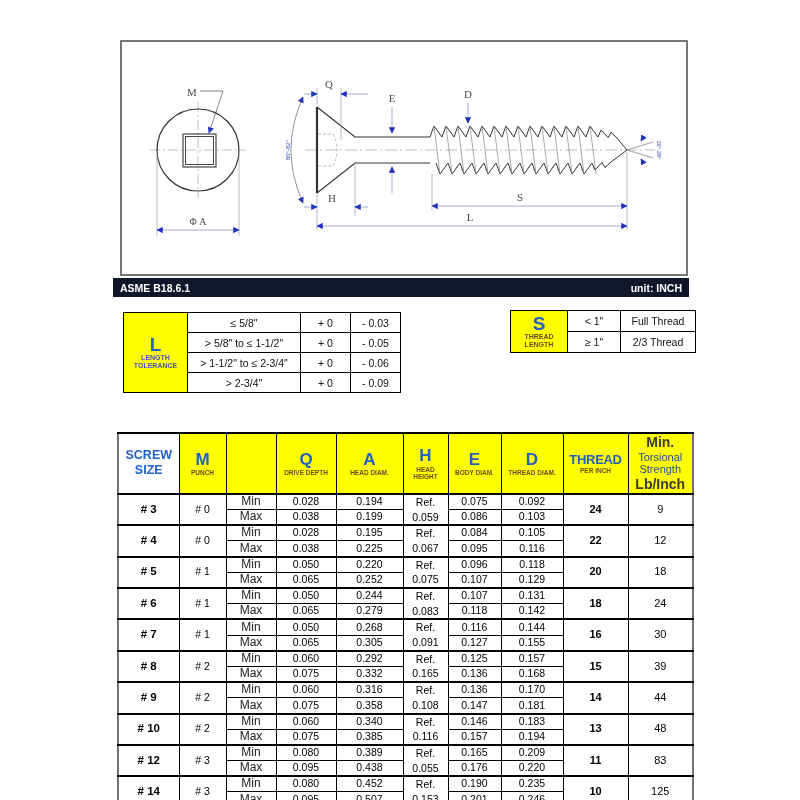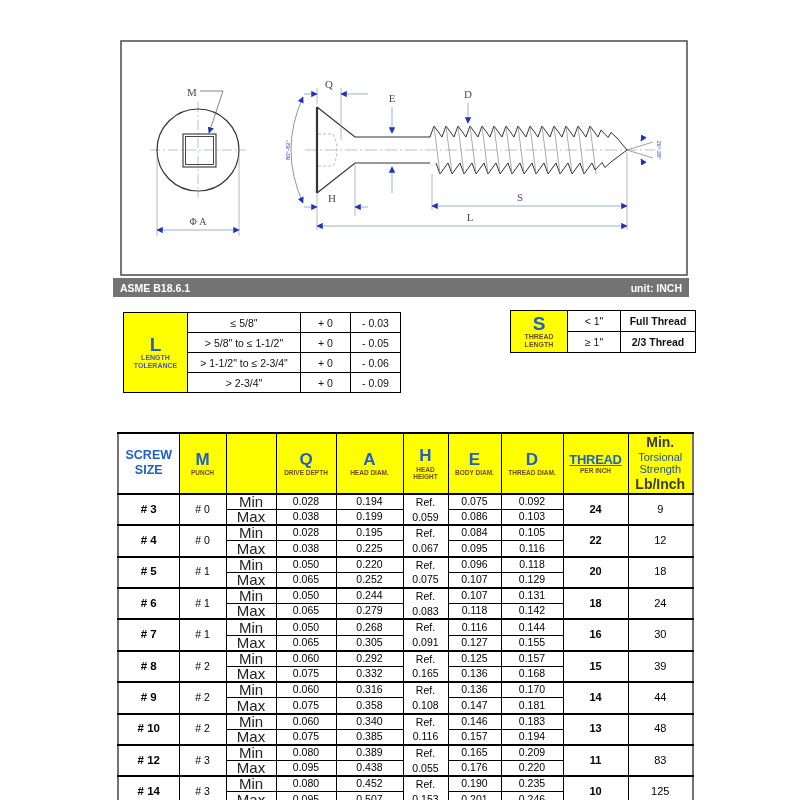--- a/index.html
+++ b/index.html
@@ -3,51 +3,51 @@
 <meta charset="utf-8">
 <style>
   html,body{margin:0;padding:0;background:#fff;}
   #page{position:relative;width:800px;height:800px;background:#fff;font-family:"Liberation Sans",sans-serif;overflow:hidden;}
 
   
   #drawing{position:absolute;left:120px;top:40px;}
   .dimtxt{font-family:"Liberation Serif",serif;fill:#4a4a55;}
 
   
-  #stdbar{position:absolute;left:113px;top:278px;width:576px;height:19px;background:#737373;color:#fff;
+  #stdbar{position:absolute;left:113px;top:278px;width:576px;height:19px;background:#0f172a;color:#fff;
           display:flex;justify-content:space-between;align-items:center;padding:0 7px;box-sizing:border-box;
           font-size:10.5px;font-weight:bold;}
 
   
   table{border-collapse:collapse;table-layout:fixed;}
   #ltable{position:absolute;left:123px;top:312px;}
   #ltable td{border:1.6px solid #000;height:19px;text-align:center;font-size:10.5px;color:#111;padding:0 2px;}
   #ltable td.lhead{background:#ffff00;width:59px;}
   #stable{position:absolute;left:510px;top:310px;}
   #stable td{border:1.6px solid #000;height:20px;text-align:center;font-size:10.5px;color:#111;padding:0 2px;}
   #stable td.shead{background:#ffff00;width:52px;}
   .symbig{font-size:19px;font-weight:bold;color:#2060c8;line-height:1;}
   .symsmall-l{font-size:7px;font-weight:bold;color:#4953c8;line-height:1.15;}
   .symsmall-s{font-size:7px;font-weight:bold;color:#6e4a1e;line-height:1.15;}
-  .boldval{font-weight:bold;font-size:11px;margin-top:20px;}
+  .boldval{font-weight:normal;font-size:11px;margin-top:20px;}
 
   
   #mtable{position:absolute;left:117px;top:396px;width:575px;border:2px solid #737373;margin-top:36px;}
   #mtable th,#mtable td{border:1px solid #000;text-align:center;padding:0;overflow:hidden;}
   #mtable thead th{border-bottom:2px solid #000;border-top:2px solid #000;background:#ffff00;height:55px;vertical-align:middle;}
   #mtable thead th.screw{background:#fff;color:#2060c8;font-size:12.5px;font-weight:bold;line-height:1.25;}
   #mtable .sym{display:block;font-size:17px;font-weight:bold;color:#2060c8;line-height:1.05;}
-  #mtable .sym.thr{font-size:13px;letter-spacing:-0.3px;text-decoration:underline;}
+  #mtable .sym.thr{font-size:13px;letter-spacing:-0.3px;}
   #mtable .sub{display:block;font-size:6.5px;font-weight:bold;color:#6e4a1e;margin-top:1px;}
   #mtable .t1,#mtable .t3{display:block;font-size:14px;color:#3a3a3a;line-height:1.2;}
   #mtable .t2{display:block;font-size:11px;font-weight:normal;color:#1f4e9c;line-height:1.15;}
   #mtable tbody td{font-size:10.5px;color:#000;height:13.7px;line-height:13.7px;}
   #mtable tbody tr.grp td{border-top:2px solid #000;}
   #mtable td.size{font-weight:bold;font-size:11.5px;}
-  #mtable td.mm{font-size:15px;color:#222;}
+  #mtable td.mm{font-size:12px;color:#222;}
   #mtable td.tpi{font-weight:bold;font-size:11px;}
   #mtable td.str{font-size:11px;}
   #mtable td.hcell div{height:14.7px;line-height:14.7px;font-size:10.5px;}
 </style>
 </head>
 <body>
 
 <div id="page">
 
   <svg id="drawing" width="568" height="236" viewBox="0 0 568 236">

